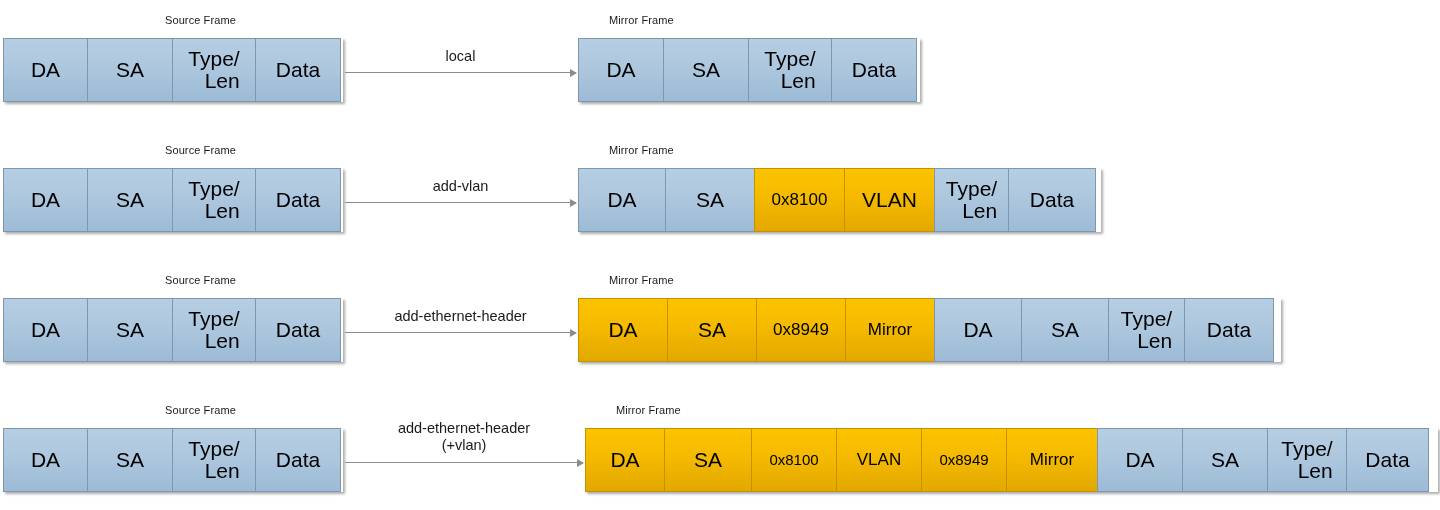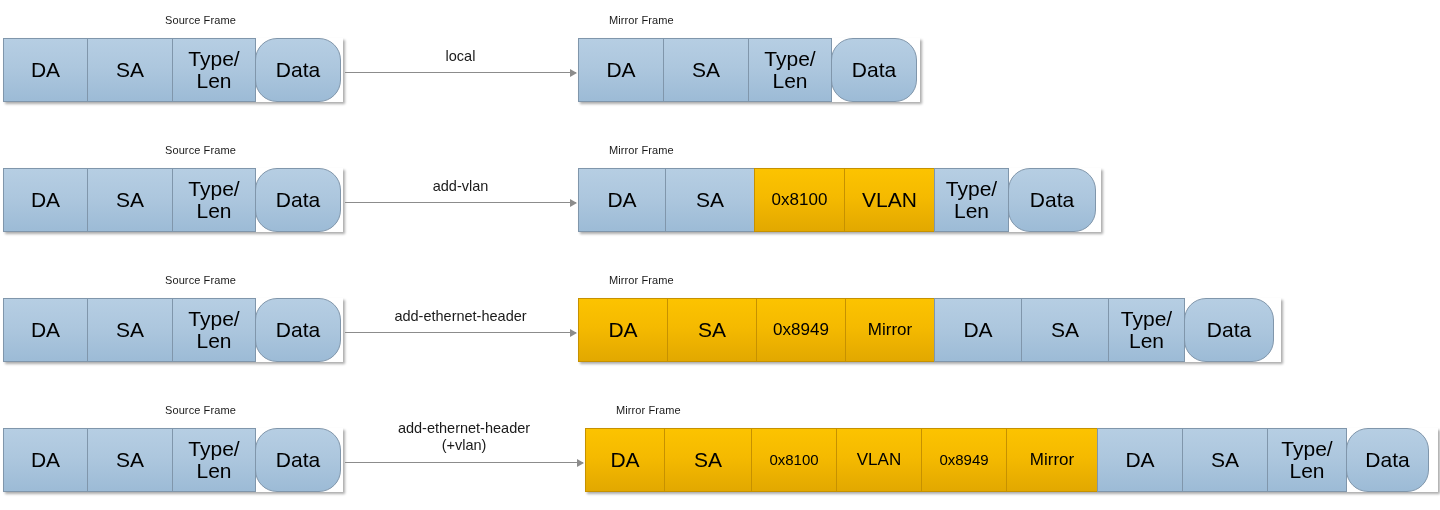--- a/index.html
+++ b/index.html
@@ -44,30 +44,30 @@
     display: flex;
     box-sizing: border-box;
     box-shadow: 1.5px 2px 2.5px rgba(0,0,0,0.33);
   }
 
   .cell {
     box-sizing: border-box;
     display: flex;
     align-items: center;
     justify-content: center;
-    text-align: center;
+    text-align: right;
     border: 1px solid #7e7e7e;
     margin-right: -1px;
     font-size: 21px;
     line-height: 1.04;
     color: #000000;
     white-space: pre-line;
     padding: 8px 1px;
   }
-  .cell:last-child { margin-right: 0; border-radius: 22px; }
+  .cell:last-child { margin-right: 0; }
 
   .cell.blue {
     background: linear-gradient(to bottom, #b6cee3 0%, #adc7de 45%, #9cbbd6 100%);
     border-color: #8096ab;
   }
   .cell.orange {
     background: linear-gradient(to bottom, #fcc300 0%, #f5ba00 45%, #e2a800 100%);
     border-color: #c69100;
   }
 

